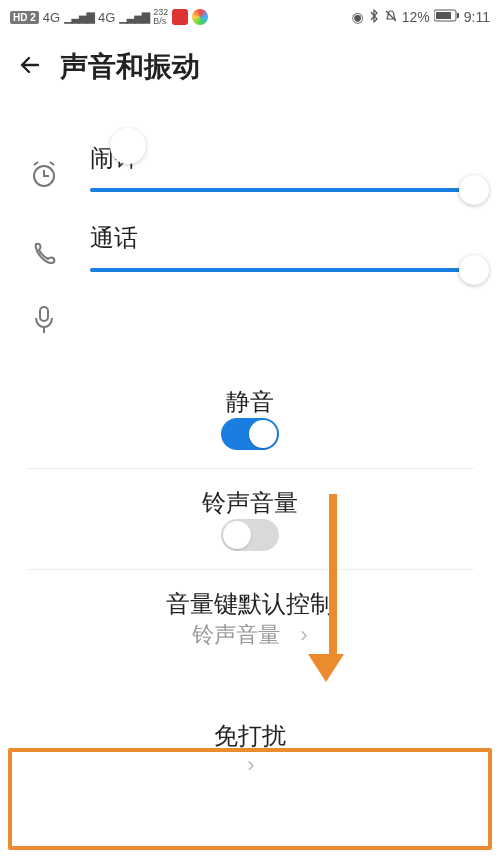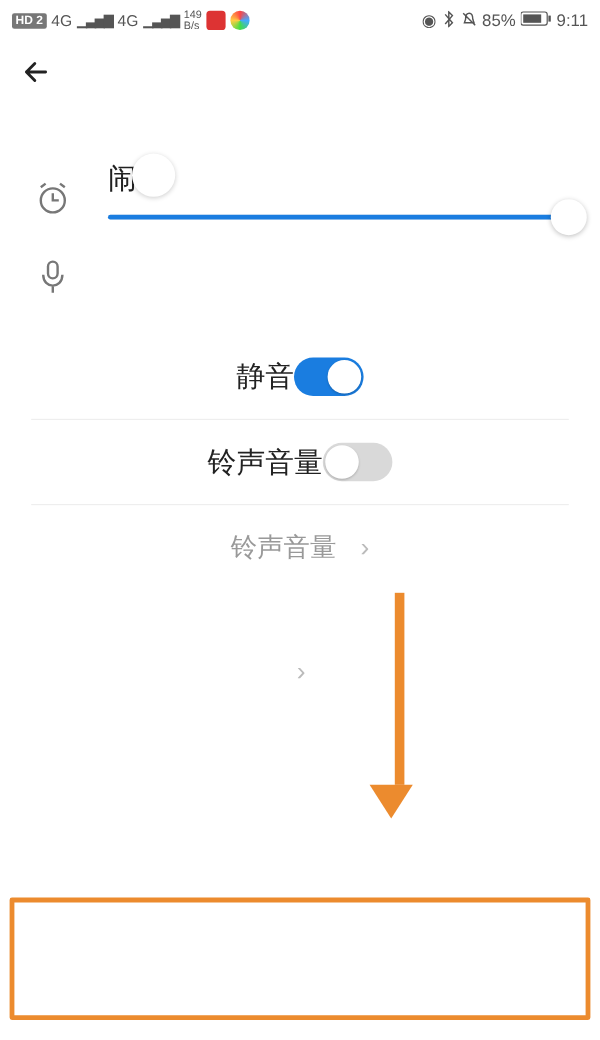--- a/index.html
+++ b/index.html
@@ -65,23 +65,24 @@
     position: absolute; top: 0; left: 0; height: 100%;
     background: #1a7de0; border-radius: 2px;
   }
   .slider-thumb {
     position: absolute; top: 50%; transform: translate(-50%, -50%);
     width: 30px; height: 30px; border-radius: 50%;
     background: #fff; box-shadow: 0 1px 4px rgba(0,0,0,.25);
   }
   .settings { margin-top: 6px; }
   .setting-row {
-    display: flex; align-items: center; justify-content: center;
+    display: flex; align-items: center; justify-content: space-between;
     padding: 18px 26px;
     min-height: 70px;
+    flex-direction: column;
   }
   .divider { height: 1px; background: #eee; margin: 0 26px; }
   .setting-label { font-size: 24px; }
   .setting-value { font-size: 22px; color: #999; display: flex; align-items: center; gap: 18px; }
   .chevron { font-size: 22px; color: #bbb; margin-left: 2px; }
   .toggle {
     width: 58px; height: 32px; border-radius: 16px; position: relative;
     transition: background .2s;
   }
   .toggle.on { background: #1a7de0; }
@@ -118,56 +119,57 @@
 <body>
 
 <div class="status-bar">
   <div class="status-left">
     <span class="hd-badge">HD 2</span>
     <span class="tiny">4G</span>
     <span class="sig">▁▃▅▇</span>
     <span class="tiny">4G</span>
     <span class="sig">▁▃▅▇</span>
     <span style="display:flex;flex-direction:column;line-height:1;font-size:9px;">
-      <span>149</span>
+      <span>232</span>
       <span>B/s</span>
     </span>
     <span style="width:16px;height:16px;background:#d33;border-radius:3px;"></span>
     <span style="width:16px;height:16px;border-radius:50%;background:conic-gradient(#f44,#4af,#4d4,#fc4,#f44);"></span>
   </div>
   <div class="status-right">
     <span>◉</span>
     <span>
       <svg width="12" height="14" viewBox="0 0 12 14">
           <path d="M3 3 L9 10 L6 13 L6 1 L9 4 L3 11" stroke="#555" stroke-width="1.2" fill="none"></path>
         </svg>
     </span>
     <span>
       <svg width="14" height="14" viewBox="0 0 14 14">
           <path d="M7 2 C4 2 4 5 4 7 L3 10 L11 10 L10 7 C10 5 10 2 7 2 Z M2 2 L12 12" stroke="#555" stroke-width="1.2" fill="none"></path>
         </svg>
     </span>
-    <span>85%</span>
+    <span>12%</span>
     <span>
       <svg width="26" height="13" viewBox="0 0 26 13">
           <rect x="0" y="1" width="22" height="11" rx="2" fill="none" stroke="#555"></rect>
           <rect x="23" y="4" width="2" height="5" fill="#555"></rect>
           <rect x="2" y="3" width="15" height="7" fill="#555"></rect>
         </svg>
     </span>
     <span>9:11</span>
   </div>
 </div>
 
 <div class="header">
   <div class="back-arrow">
     <svg width="24" height="24" viewBox="0 0 24 24">
         <path d="M20 12 H4 M11 5 L4 12 L11 19" stroke="#222" stroke-width="2.4" fill="none" stroke-linecap="round" stroke-linejoin="round"></path>
       </svg>
   </div>
+  <div class="title">声音和振动</div>
 </div>
 
 <div class="knob-float"></div>
 
 <div class="sliders" style="margin-top:30px;">
 
   <div class="slider-row">
     <div class="slider-icon">
       <svg width="30" height="30" viewBox="0 0 30 30">
           <circle cx="15" cy="17" r="10" stroke="#777" stroke-width="2" fill="none"></circle>
@@ -177,20 +179,34 @@
     </div>
     <div class="slider-body">
       <div class="slider-label">闹钟</div>
       <div class="slider-track">
         <div class="slider-fill" style="width:100%"></div>
         <div class="slider-thumb" style="left:100%"></div>
       </div>
     </div>
   </div>
 
+  <div class="slider-row">
+    <div class="slider-icon">
+      <svg width="28" height="28" viewBox="0 0 28 28">
+          <path d="M6 4 C6 4 9 3 10 5 C11 7 10 9 9 10 C11 14 14 17 18 19 C19 18 21 17 23 18 C25 19 24 22 24 22 C24 22 20 26 12 18 C4 10 6 4 6 4 Z" stroke="#777" stroke-width="2" fill="none"></path>
+        </svg>
+    </div>
+    <div class="slider-body">
+      <div class="slider-label">通话</div>
+      <div class="slider-track">
+        <div class="slider-fill" style="width:100%"></div>
+        <div class="slider-thumb" style="left:100%"></div>
+      </div>
+    </div>
+  </div>
 
   <div class="slider-row">
     <div class="slider-icon">
       <svg width="26" height="30" viewBox="0 0 26 30">
           <rect x="9" y="2" width="8" height="14" rx="4" stroke="#777" stroke-width="2" fill="none"></rect>
           <path d="M5 13 C5 19 9 22 13 22 C17 22 21 19 21 13 M13 22 V28" stroke="#777" stroke-width="2" fill="none"></path>
         </svg>
     </div>
   </div>
 
@@ -208,29 +224,31 @@
 
   <div class="setting-row">
     <div class="setting-label">铃声音量</div>
     <div class="toggle off">
       <div class="toggle-knob"></div>
     </div>
   </div>
   <div class="divider"></div>
 
   <div class="setting-row">
+    <div class="setting-label">音量键默认控制</div>
     <div class="setting-value">
       <span>铃声音量</span>
       <span class="chevron">›</span>
     </div>
   </div>
 
   <div style="height:34px;"></div>
 
   <div class="setting-row">
+    <div class="setting-label">免打扰</div>
     <div class="setting-value">
       <span class="chevron">›</span>
     </div>
   </div>
 
 </div>
 
 <div class="arrow-annotation">
   <div class="arrow-stem"></div>
   <div class="arrow-head"></div>

